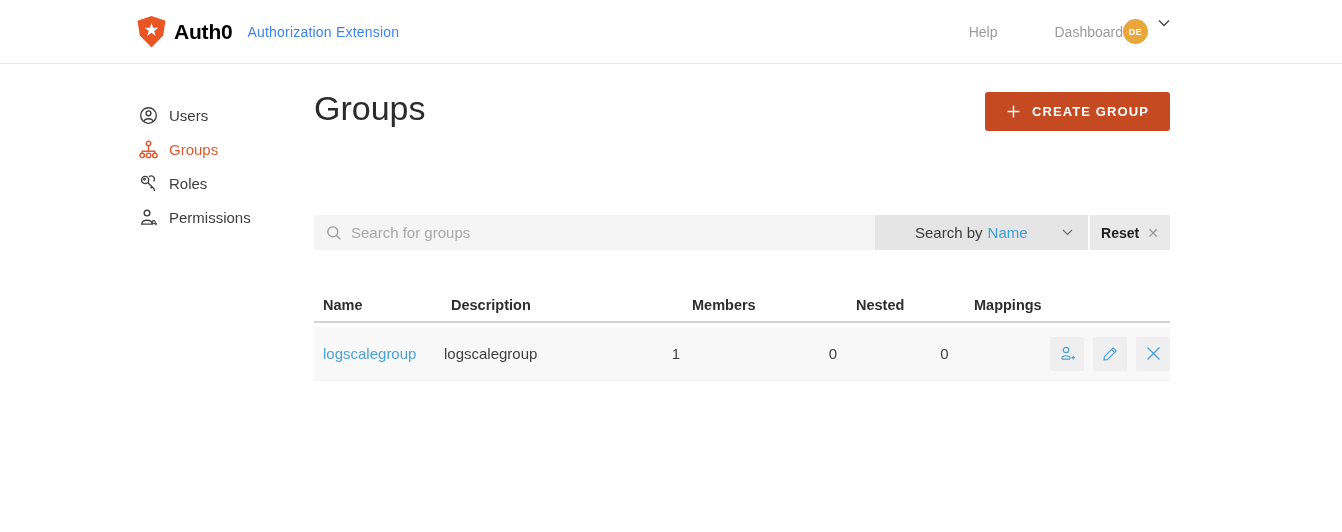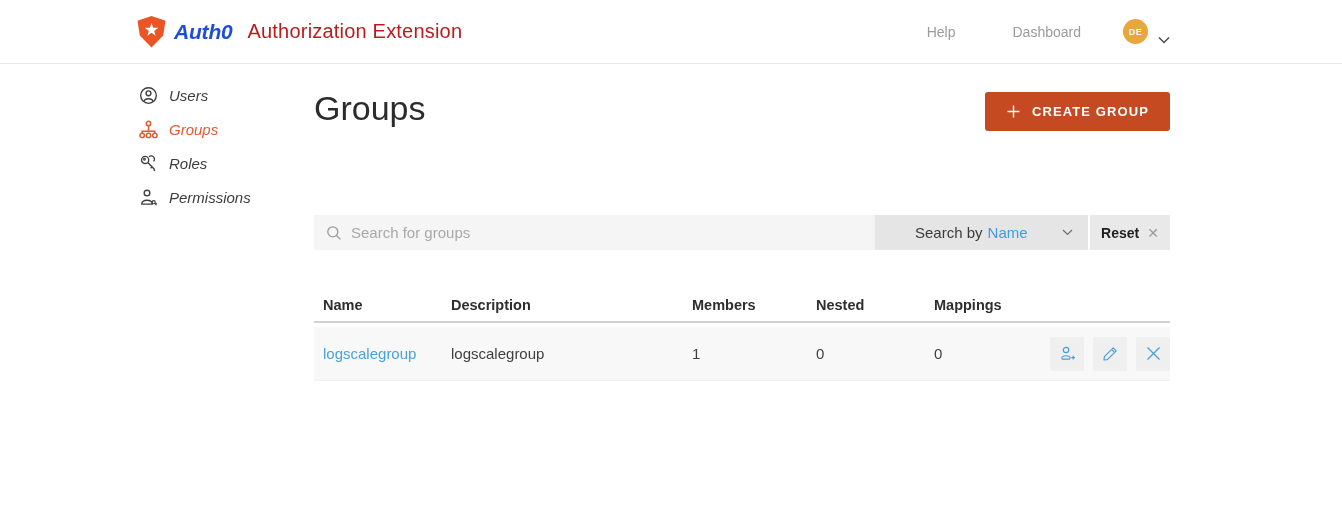--- a/index.html
+++ b/index.html
@@ -15,44 +15,43 @@
   
   .header {
     position: absolute; top: 0; left: 0; right: 0; height: 64px;
     display: flex; align-items: center; justify-content: space-between;
     padding: 0 172px 0 137px;
     background: #fff; border-bottom: 1px solid #e9e9e9;
   }
   .brand { display: flex; align-items: center; }
   .brand-logo { width: 29px; height: 32px; display: block; }
   .brand-name {
-    margin-left: 8px; font-size: 21px; font-weight: 700; color: #1d4ed8;
+    margin-left: 8px; font-size: 21px; font-weight: 700; color: #000000;
     letter-spacing: -0.2px;
-    font-style: italic;
   }
   .app-title {
-    margin-left: 15px; font-size: 20px; font-weight: 400; color: #b91c1c;
+    margin-left: 15px; font-size: 14px; font-weight: 400; color: #3b82f6;
     letter-spacing: 0.2px;
   }
   .header-right { display: flex; align-items: center; }
   .nav-link {
     font-size: 14px; color: #9b9b9b; text-decoration: none; cursor: pointer;
   }
   .nav-link + .nav-link { margin-left: 57px; }
-  .tenant-menu { display: flex; align-items: flex-end; margin-left: 42px; cursor: pointer; }
+  .tenant-menu { display: flex; align-items: flex-start; cursor: pointer; }
   .avatar {
     width: 25px; height: 25px; border-radius: 50%; background: #e8a63b;
     color: #fff; font-size: 9px; font-weight: 700; letter-spacing: 0.4px;
     display: flex; align-items: center; justify-content: center;
   }
   .tenant-name { margin-left: 9px; font-size: 15px; color: #39383e; }
   .tenant-chevron { margin-left: 10px; }
 
   
-  .sidebar { position: absolute; left: 139px; top: 78px; width: 165px; font-style: italic; }
+  .sidebar { position: absolute; left: 139px; top: 98px; width: 165px; }
   .side-item {
     display: flex; align-items: center; height: 34px; cursor: pointer;
     font-size: 15px; color: #3d3d3d;
   }
   .side-item .icon { width: 19px; display: flex; justify-content: center; }
   .side-item .label { margin-left: 11px; }
   .side-item.active { color: #e05b31; }
 
   
   .main { position: absolute; left: 314px; top: 88px; width: 856px; height: 420px; }
@@ -100,21 +99,21 @@
 
   
   .table { position: absolute; top: 200px; left: 0; width: 856px; }
   .thead {
     display: flex; align-items: center; height: 33px; padding-left: 9px;
     font-size: 14.5px; font-weight: 700; color: #2e2e2e;
   }
   .col-name { width: 128px; }
   .col-desc { width: 241px; }
   .col-members { width: 124px; }
-  .col-nested { width: 118px; }
+  .col-nested { width: 118px; margin-left: 40px; }
   .col-mappings { width: 116px; }
   .divider { height: 0; border-bottom: 2px solid #d2d2d2; }
   .trow {
     margin-top: 4px; height: 54px; background: #f8f8f8;
     display: flex; align-items: center; padding-left: 9px;
     font-size: 15px; color: #3f3f3f; border-bottom: 1px solid #f1f1f1;
   }
   .trow .link { color: #4aa2d8; text-decoration: none; cursor: pointer; }
   .row-actions { margin-left: auto; display: flex; }
   .action-btn {

